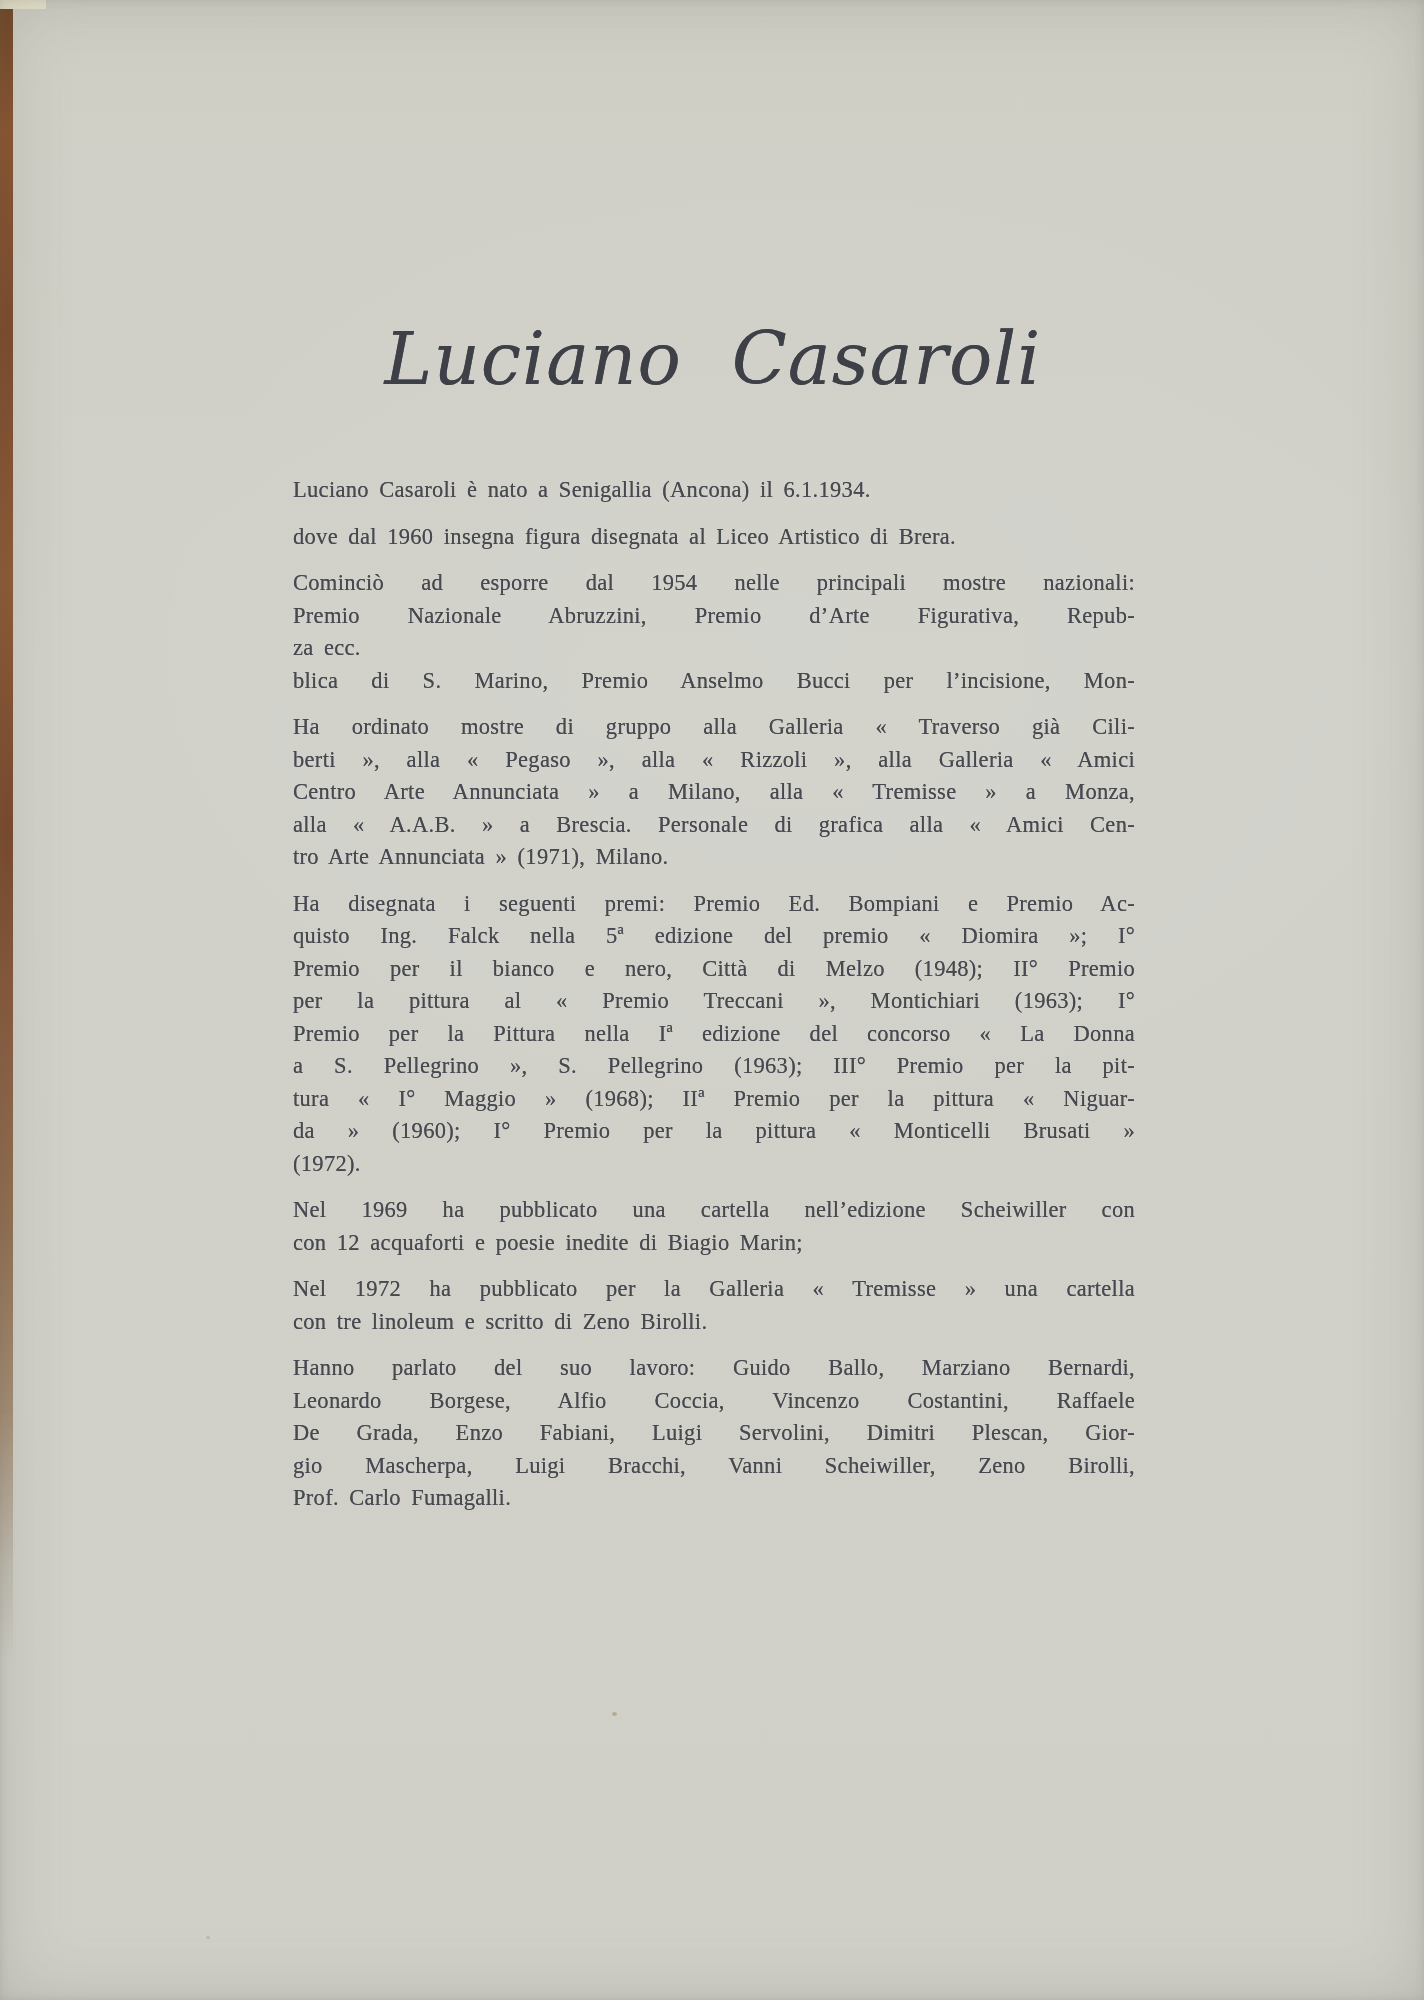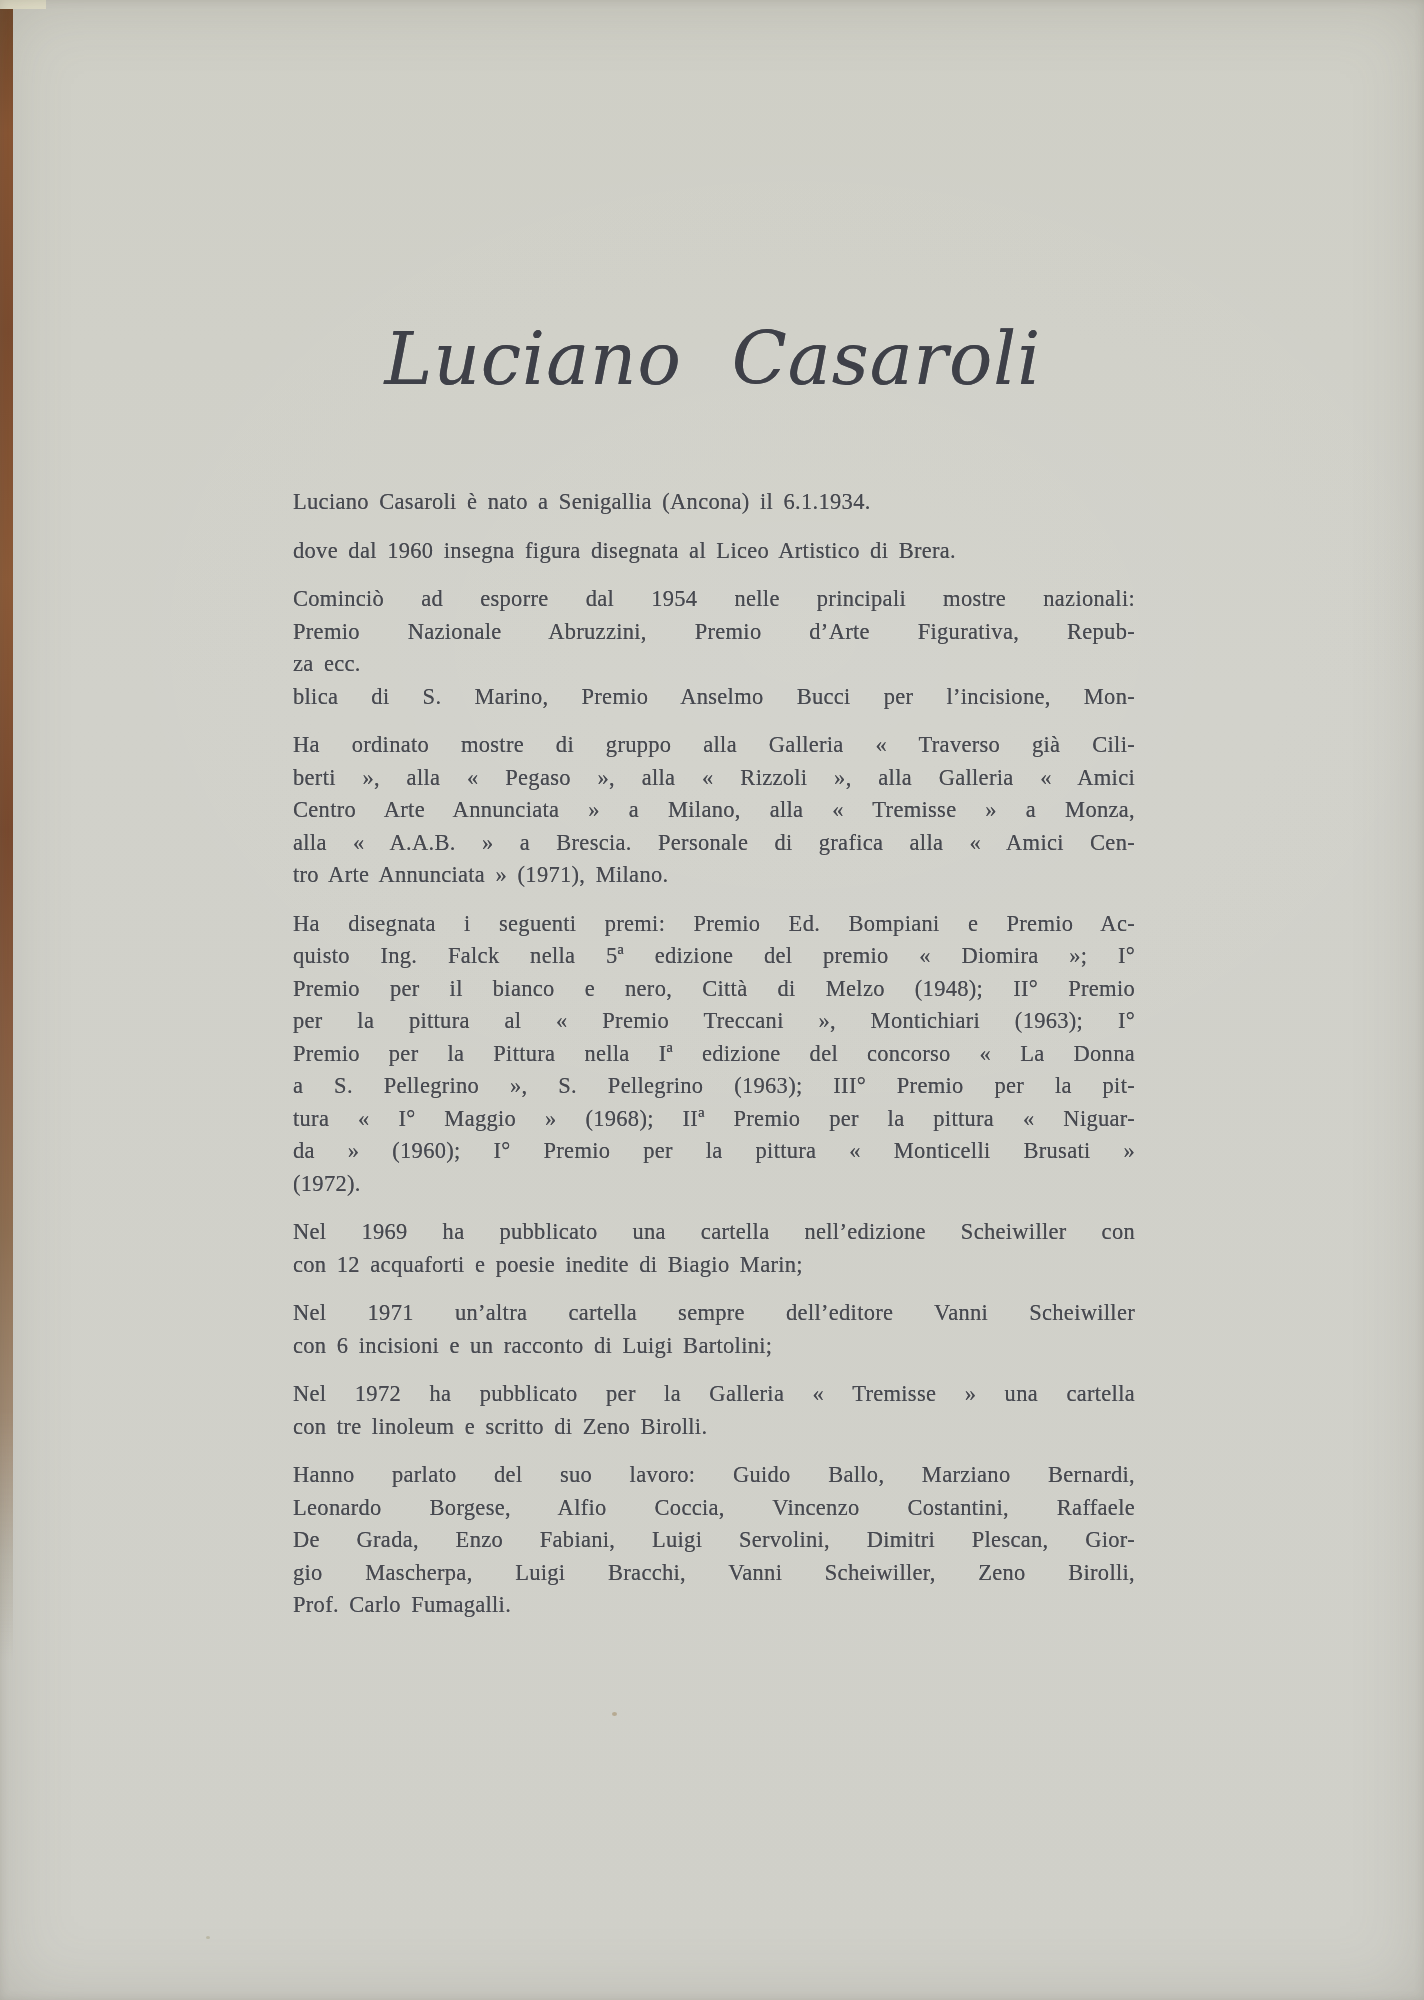--- a/index.html
+++ b/index.html
@@ -44,21 +44,21 @@
     color:#3e4048; text-align:center;
     word-spacing:26px; letter-spacing:1px;
     text-shadow:0 0 0.6px rgba(62,64,72,0.7);
   }
   .content {
     position:absolute; left:293px; top:470px; width:842px;
     color:#474950; font-size:22.5px; line-height:32.5px;
     letter-spacing:0.3px; word-spacing:4.5px;
     text-shadow:0 0 0.5px rgba(70,72,80,0.75);
   }
-  .para { margin:16px 0 14px 0; }
+  .para { margin:4px 0 14px 0; }
   .line { display:block; text-align:justify; text-align-last:justify; white-space:normal; }
   .line.last { text-align-last:left; }
 </style>
 </head>
 <body>
 
 <div class="page">
   <div class="edge-strip"></div>
   <div class="corner-notch"></div>
 
@@ -99,24 +99,20 @@
       <span class="line">tura « I° Maggio » (1968); IIª Premio per la pittura « Niguar-</span>
       <span class="line">da » (1960); I° Premio per la pittura « Monticelli Brusati »</span>
       <span class="line last">(1972).</span>
     </p>
 
     <p class="para">
       <span class="line">Nel 1969 ha pubblicato una cartella nell’edizione Scheiwiller con</span>
       <span class="line last">con 12 acquaforti e poesie inedite di Biagio Marin;</span>
     </p>
 
-    <p class="para">
-      <span class="line">Nel 1971 un’altra cartella sempre dell’editore Vanni Scheiwiller</span>
-      <span class="line last">con 6 incisioni e un racconto di Luigi Bartolini;</span>
-    </p>
 
     <p class="para">
       <span class="line">Nel 1972 ha pubblicato per la Galleria « Tremisse » una cartella</span>
       <span class="line last">con tre linoleum e scritto di Zeno Birolli.</span>
     </p>
 
     <p class="para">
       <span class="line">Hanno parlato del suo lavoro: Guido Ballo, Marziano Bernardi,</span>
       <span class="line">Leonardo Borgese, Alfio Coccia, Vincenzo Costantini, Raffaele</span>
       <span class="line">De Grada, Enzo Fabiani, Luigi Servolini, Dimitri Plescan, Gior-</span>

